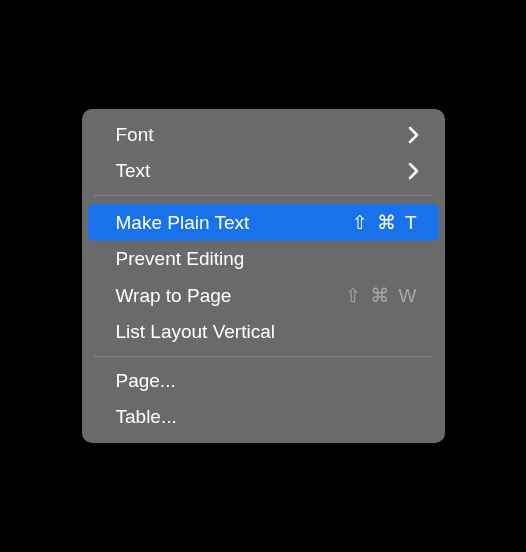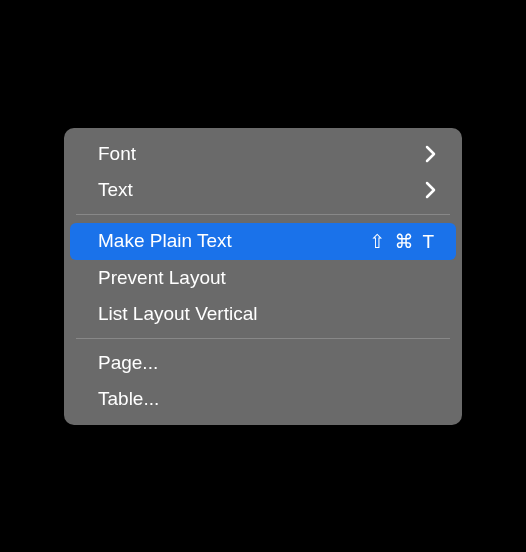--- a/index.html
+++ b/index.html
@@ -12,21 +12,21 @@
       width: 526px;
       height: 552px;
       font-family: -apple-system, BlinkMacSystemFont, "Helvetica Neue", sans-serif;
       display: flex;
       align-items: center;
       justify-content: center;
     }
     .menu {
       background: #6a6a6a;
       border-radius: 10px;
-      width: 398px;
+      width: 363px;
       padding: 8px 0;
       box-shadow: 0 10px 40px rgba(0,0,0,0.5);
     }
     .menu-item {
       display: flex;
       align-items: center;
       justify-content: space-between;
       padding: 7px 20px 7px 28px;
       color: #ffffff;
       font-size: 19px;
@@ -93,21 +93,25 @@
     </span>
   </div>
 
   <div class="separator"></div>
 
   <div class="menu-item highlighted">
     <span class="label">Make Plain Text</span>
     <span class="shortcut">⇧ ⌘ T</span>
   </div>
   <div class="menu-item">
-    <span class="label">Prevent Layout</span>
+    <span class="label">Prevent Editing</span>
+  </div>
+  <div class="menu-item">
+    <span class="label">Wrap to Page</span>
+    <span class="shortcut dimmed">⇧ ⌘ W</span>
   </div>
   <div class="menu-item">
     <span class="label">List Layout Vertical</span>
   </div>
 
   <div class="separator"></div>
 
   <div class="menu-item">
     <span class="label">Page...</span>
   </div>

